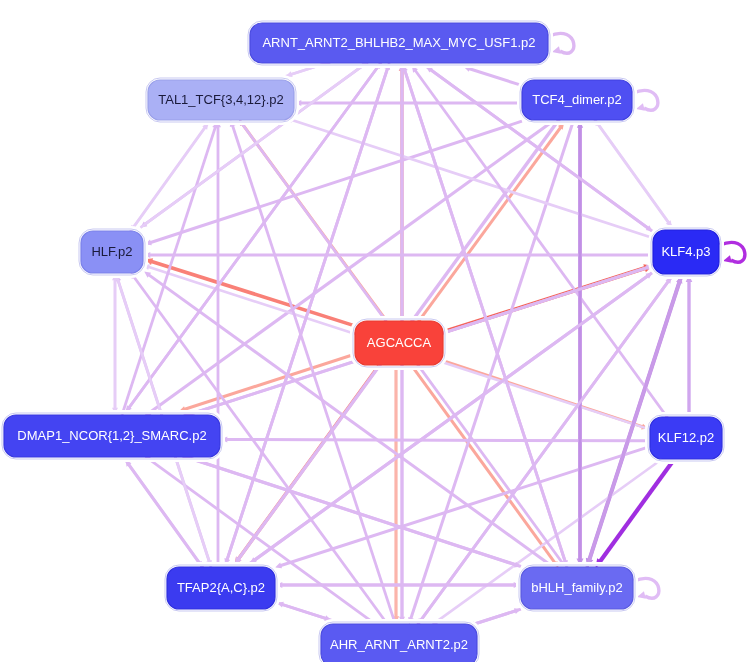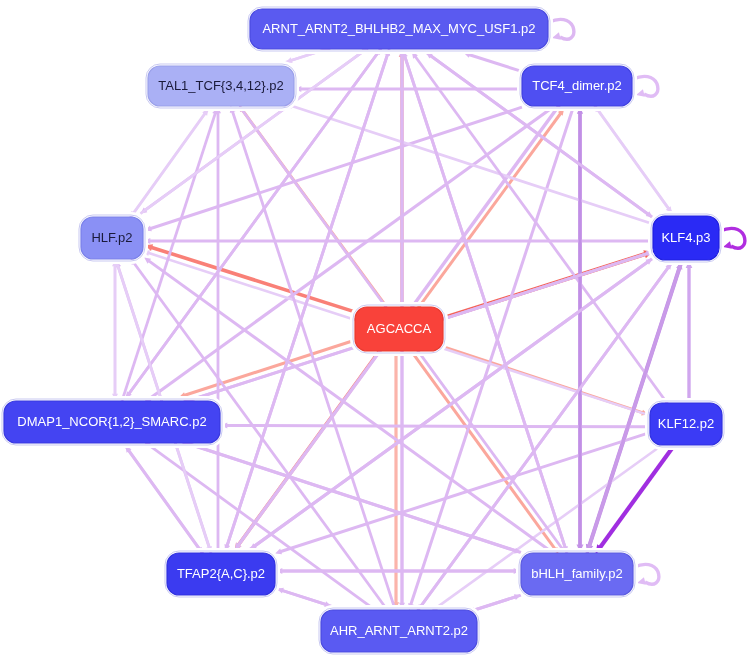--- a/index.html
+++ b/index.html
@@ -11,20 +11,21 @@
     width: 752px;
     height: 662px;
     font-family: "Liberation Sans", sans-serif;
     overflow: hidden;
   }
   #graph-root {
     position: relative;
     width: 752px;
     height: 578px;
     background: #ffffff;
+    margin-top: 14px;
   }
   svg#network-svg {
     position: absolute;
     left: 0;
     top: 0;
     width: 752px;
     height: 662px;
     display: block;
   }
   .node-label {

